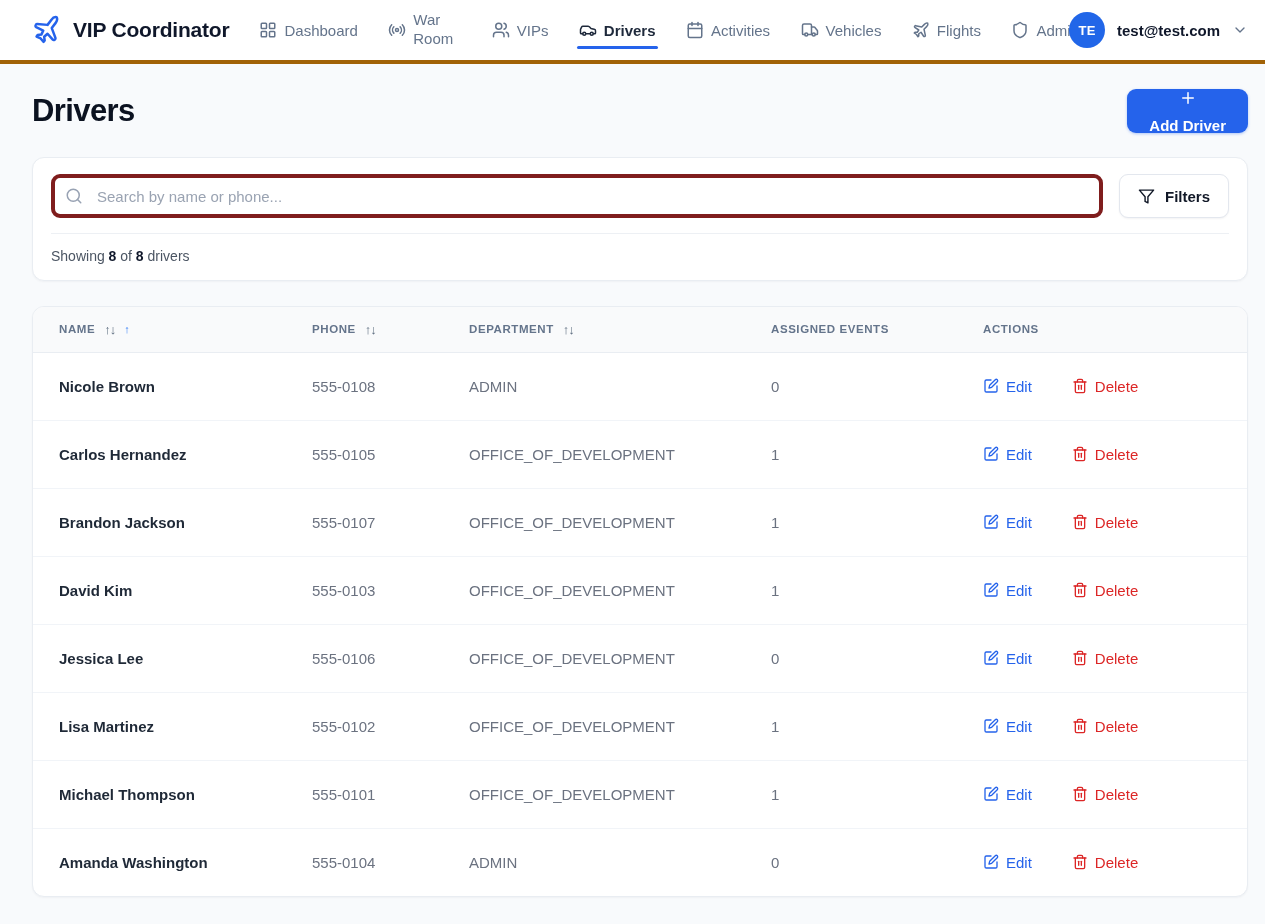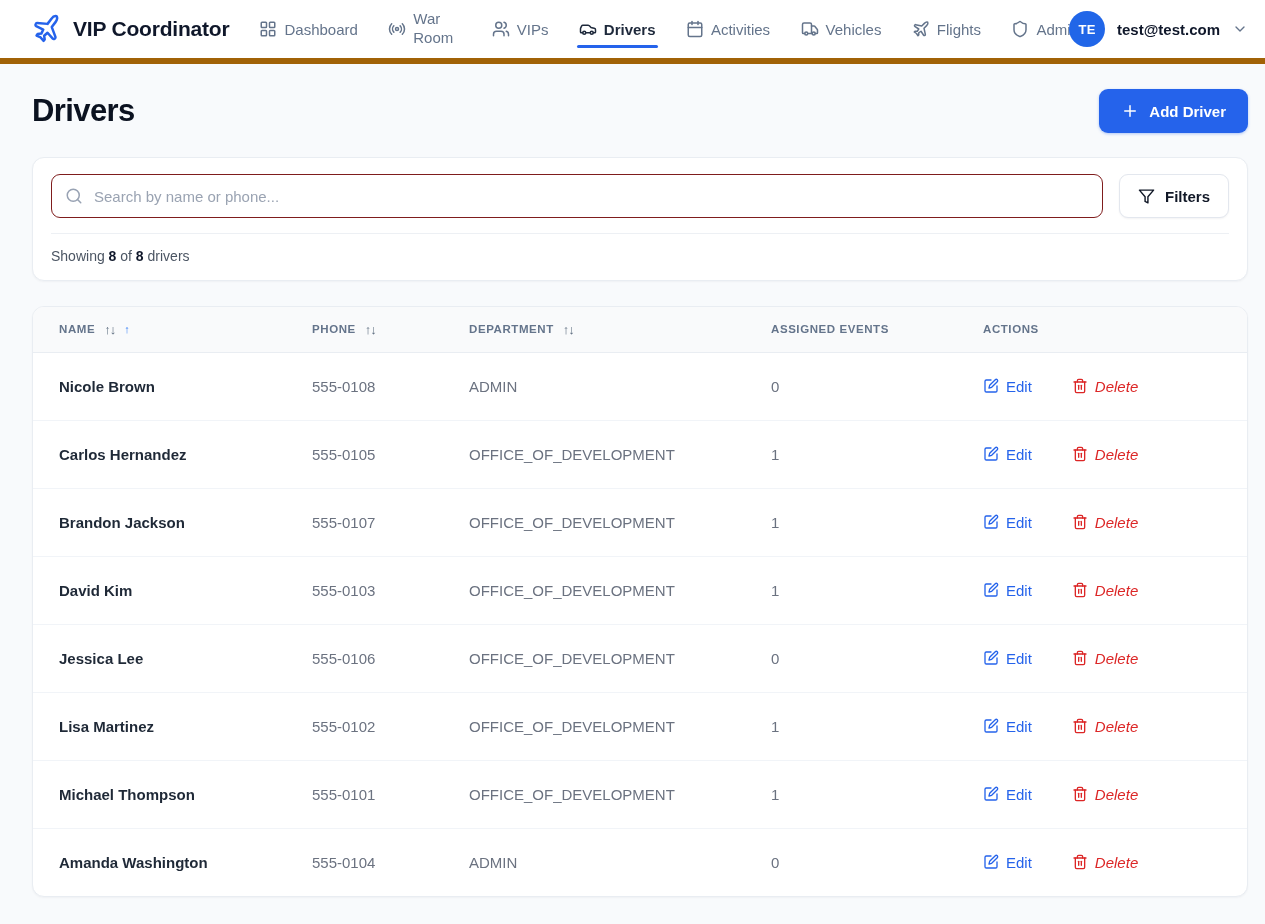--- a/index.html
+++ b/index.html
@@ -8,21 +8,21 @@
     width:1265px; height:924px; overflow:hidden;
     background:#f8fafc;
     font-family:"Liberation Sans", sans-serif;
     color:#0f172a;
     -webkit-font-smoothing:antialiased;
   }
   svg { display:block; }
 
   
   .app-header {
-    height:64px; background:#ffffff; border-bottom:6px solid #a16207;
+    height:64px; background:#ffffff; border-bottom:4px solid #a16207;
     display:flex; align-items:center; padding:0 17px 0 32px; position:relative;
   }
   .brand { display:flex; align-items:center; gap:11px; flex-shrink:0; }
   .brand-logo { width:30px; height:30px; color:#2563eb; transform:rotate(-8deg); }
   .brand-logo svg { width:30px; height:30px; }
   .brand-title { font-size:21px; font-weight:800; color:#0f172a; letter-spacing:-0.2px; white-space:nowrap; }
 
   .main-nav { flex:1; display:flex; align-items:center; justify-content:space-between; margin-left:30px; min-width:0; }
   .nav-item {
     display:flex; align-items:center; gap:7px; height:64px; position:relative;
@@ -48,37 +48,38 @@
 
   
   .page { padding:0 17px 0 32px; }
   .page-head { display:flex; align-items:center; justify-content:space-between; margin:25px 0 24px; }
   .page-title { margin:0; font-size:31px; font-weight:800; letter-spacing:-0.6px; color:#0b1220; }
   .btn-primary {
     display:flex; align-items:center; gap:10px; background:#2563eb; color:#fff;
     border:none; border-radius:9px; height:44px; padding:0 22px;
     font-size:15px; font-weight:600; font-family:inherit; cursor:pointer;
     box-shadow:0 1px 3px rgba(37,99,235,.35);
+    flex-direction:column;
   }
   .btn-primary .btn-ic svg { width:18px; height:18px; }
 
   
   .card {
     background:#fff; border:1px solid #e9edf2; border-radius:12px;
     box-shadow:0 1px 2px rgba(16,24,40,.04);
   }
   .search-card { padding:16px 18px; margin-bottom:25px; }
   .search-row { display:flex; gap:16px; }
   .search-box { flex:1; position:relative; }
   .search-box .search-ic {
     position:absolute; left:14px; top:50%; transform:translateY(-50%); color:#98a2b3;
   }
   .search-box .search-ic svg { width:18px; height:18px; }
   .search-input {
-    width:100%; height:44px; border:1px solid #7f1d1d; border-radius:9px;
+    width:100%; height:44px; border:4px solid #7f1d1d; border-radius:9px;
     padding:0 14px 0 42px; font-size:15px; font-family:inherit; color:#0f172a; outline:none; background:#fff;
   }
   .search-input::placeholder { color:#9aa3b2; }
   .btn-filters {
     display:flex; align-items:center; gap:10px; background:#fff; border:1px solid #e3e7ee;
     border-radius:9px; height:44px; padding:16px 18px; font-size:15px; font-weight:700;
     color:#111827; font-family:inherit; cursor:pointer; box-shadow:0 1px 2px rgba(16,24,40,.05);
   }
   .btn-filters .btn-ic svg { width:17px; height:17px; }
   .search-divider { border:none; border-top:1px solid #edf0f4; margin:15px 0 0; }
@@ -103,21 +104,21 @@
   }
   tbody tr:first-child td { border-top:none; }
   .cell-name { font-weight:700; color:#1f2937; font-size:15px; }
   .actions { display:flex; align-items:flex-start; gap:40px; }
   .link-btn {
     display:inline-flex; align-items:center; gap:7px; background:none; border:none;
     padding:0; font-size:15px; font-weight:500; font-family:inherit; cursor:pointer;
   }
   .link-btn .btn-ic svg { width:16px; height:16px; }
   .link-btn.edit { color:#2563eb; }
-  .link-btn.delete { color:#dc2626;font-style:italic; }
+  .link-btn.delete { color:#dc2626; }
 </style>
 </head>
 <body>
 
 <header class="app-header">
   <div class="brand">
     <span class="brand-logo">
         <svg viewBox="0 0 24 24" fill="none" stroke="currentColor" stroke-width="2" stroke-linecap="round" stroke-linejoin="round">
           <path d="M17.8 19.2 16 11l3.5-3.5C21 6 21.5 4 21 3c-1-.5-3 0-4.5 1.5L13 8 4.8 6.2c-.5-.1-.9.1-1.1.5l-.3.5c-.2.5-.1 1 .3 1.3L9 12l-2 3H4l-1 1 3 2 2 3 1-1v-3l3-2 3.5 5.3c.3.4.8.5 1.3.3l.5-.2c.4-.3.6-.7.5-1.2z"></path>
         </svg>

